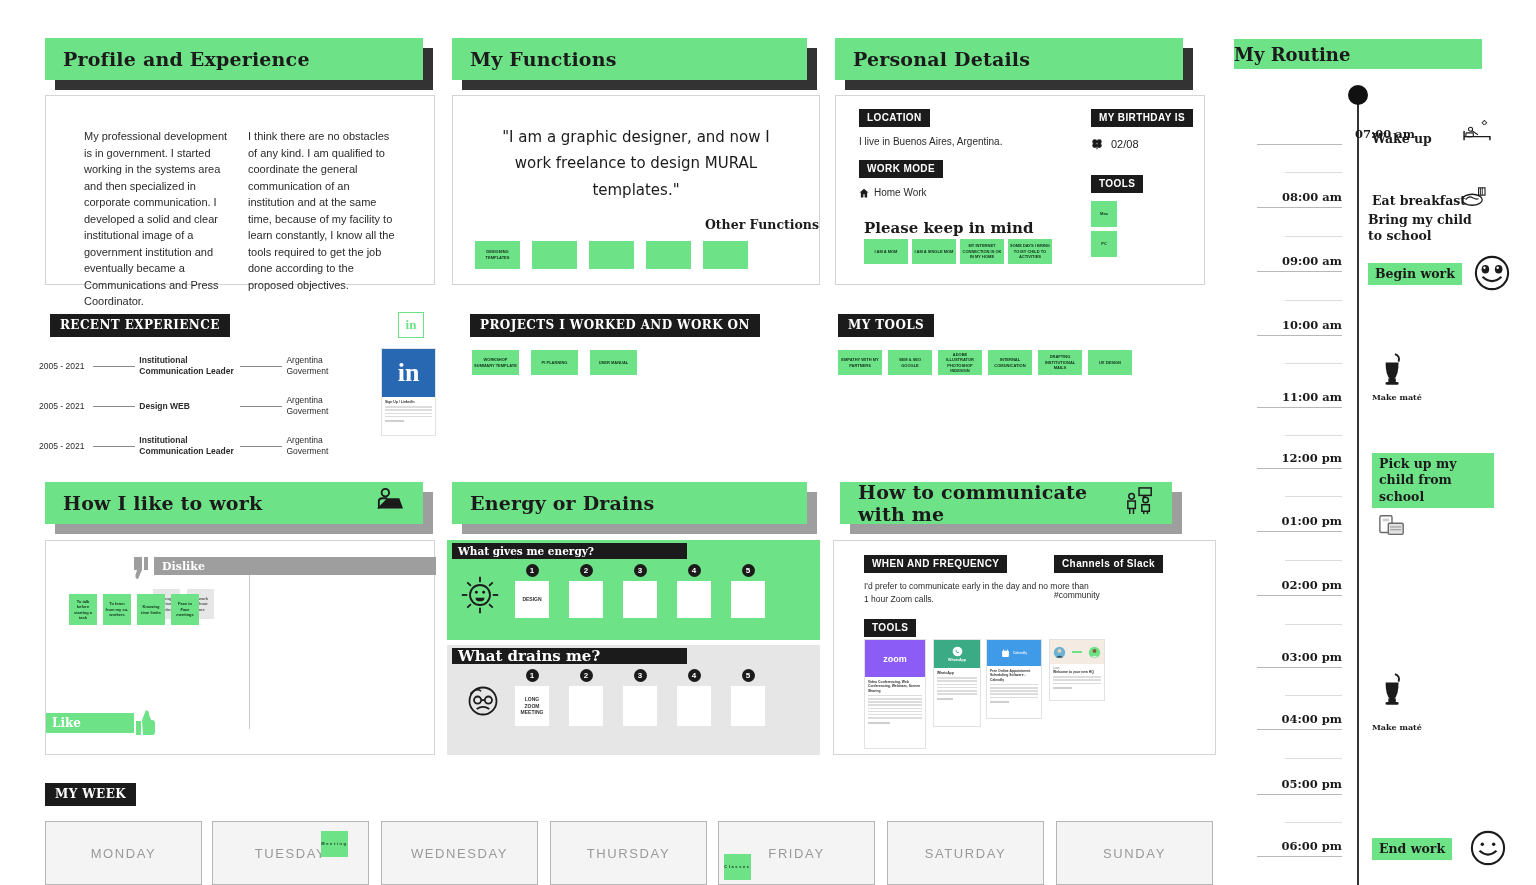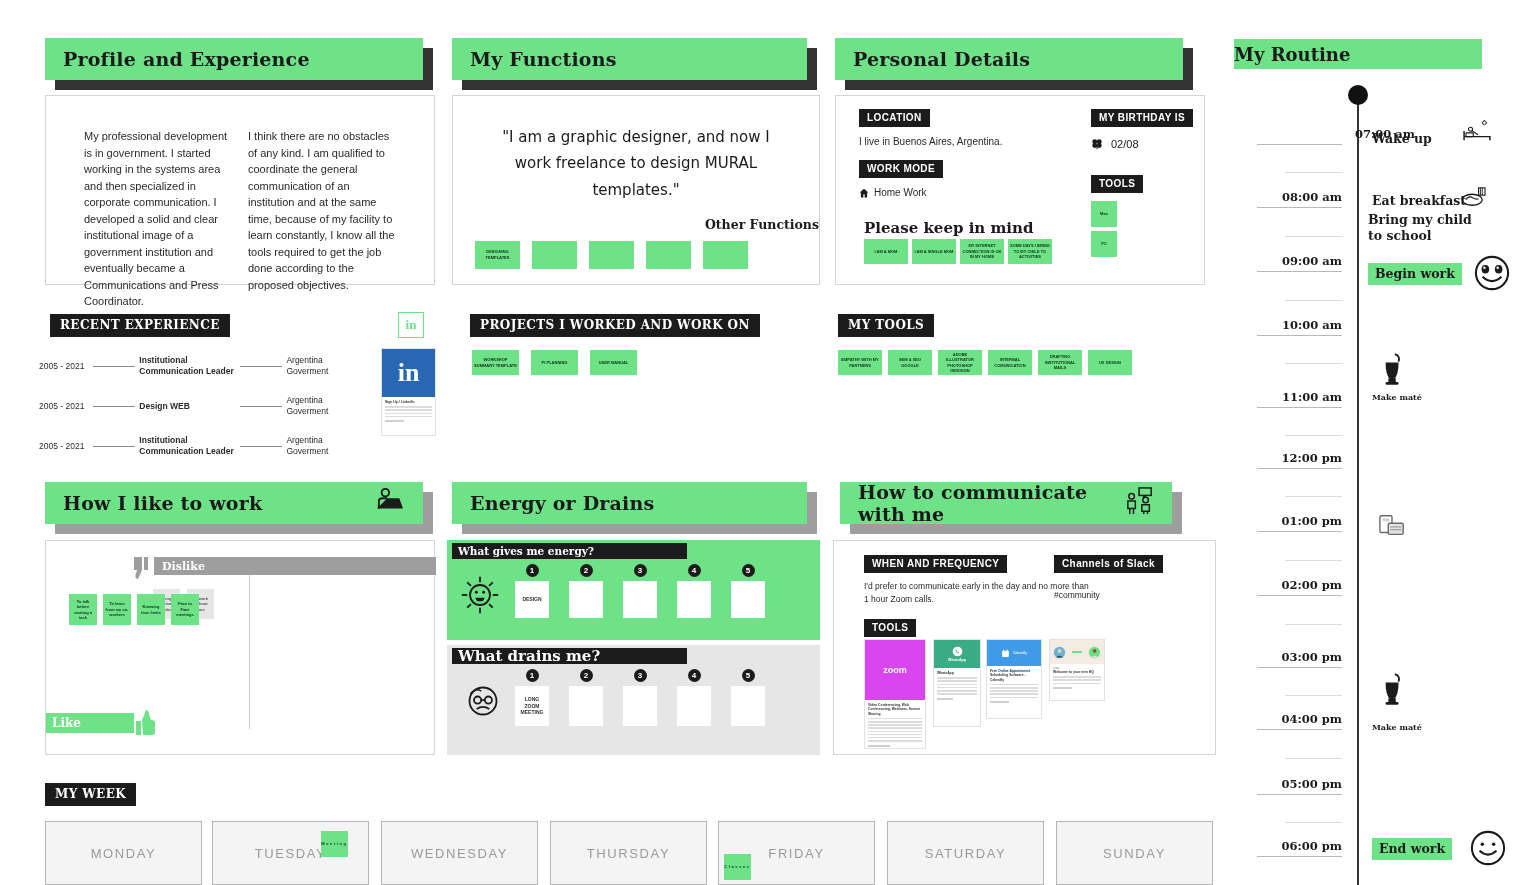--- a/index.html
+++ b/index.html
@@ -454,21 +454,21 @@
     </div>
     <div style="position:absolute;left:220px;top:12px;">
       <span class="chip">Channels of Slack</span>
       <div style="margin-top:17px;font-size:8.5px;color:#2a2a2a;">#community</div>
     </div>
     <div style="position:absolute;left:30px;top:76px;">
       <span class="chip">TOOLS</span>
     </div>
 
     <div class="lpcard" style="left:30px;top:98px;width:62px;height:110px;">
-      <div class="lp-img" style="height:60px;background:#d946ef;font-size:9px;">zoom</div>
+      <div class="lp-img" style="height:37px;background:#8b5cf6;font-size:9px;">zoom</div>
       <div class="lp-body">
         <div class="lp-title">Video Conferencing, Web Conferencing, Webinars, Screen Sharing</div>
         <div class="lp-desc">
             <i></i>
             <i></i>
             <i></i>
             <i></i>
             <i></i>
             <i></i>
             <i></i>
@@ -677,20 +677,21 @@
   <span style="position:absolute;left:1380px;top:352px;">
     <svg width="26" height="36" viewBox="0 0 28 38">
       <path d="M16 2 q6 2 4 8" fill="none" stroke="#1b1b1b" stroke-width="2"></path>
       <path d="M6 11 q0 14 5 18 h4 q5 -4 5 -18 z" fill="#1b1b1b"></path>
       <rect x="9" y="28" width="8" height="5" fill="#1b1b1b"></rect>
       <rect x="6" y="32" width="14" height="3" rx="1.4" fill="#1b1b1b"></rect>
     </svg>
   </span>
   <div class="routine-item small" style="left:1372px;top:392px;">Make maté</div>
 
+  <div class="routine-item hl" style="left:1372px;top:453px;width:122px;line-height:1.3;">Pick up my child from school</div>
 
   <span style="position:absolute;left:1378px;top:512px;">
     <svg width="28" height="28" viewBox="0 0 30 30">
       <rect x="2" y="4" width="13" height="18" rx="1.5" fill="none" stroke="#6a6a6a" stroke-width="1.5"></rect>
       <rect x="5" y="7" width="7" height="3" fill="#cfcfcf"></rect>
       <rect x="11" y="12" width="16" height="12" rx="1.5" fill="#e2e2e2" stroke="#6a6a6a" stroke-width="1.5"></rect>
       <g stroke="#9a9a9a" stroke-width="1.2">
           <line x1="13" y1="16" x2="25" y2="16"></line>
           <line x1="13" y1="19" x2="25" y2="19"></line>
         </g>

